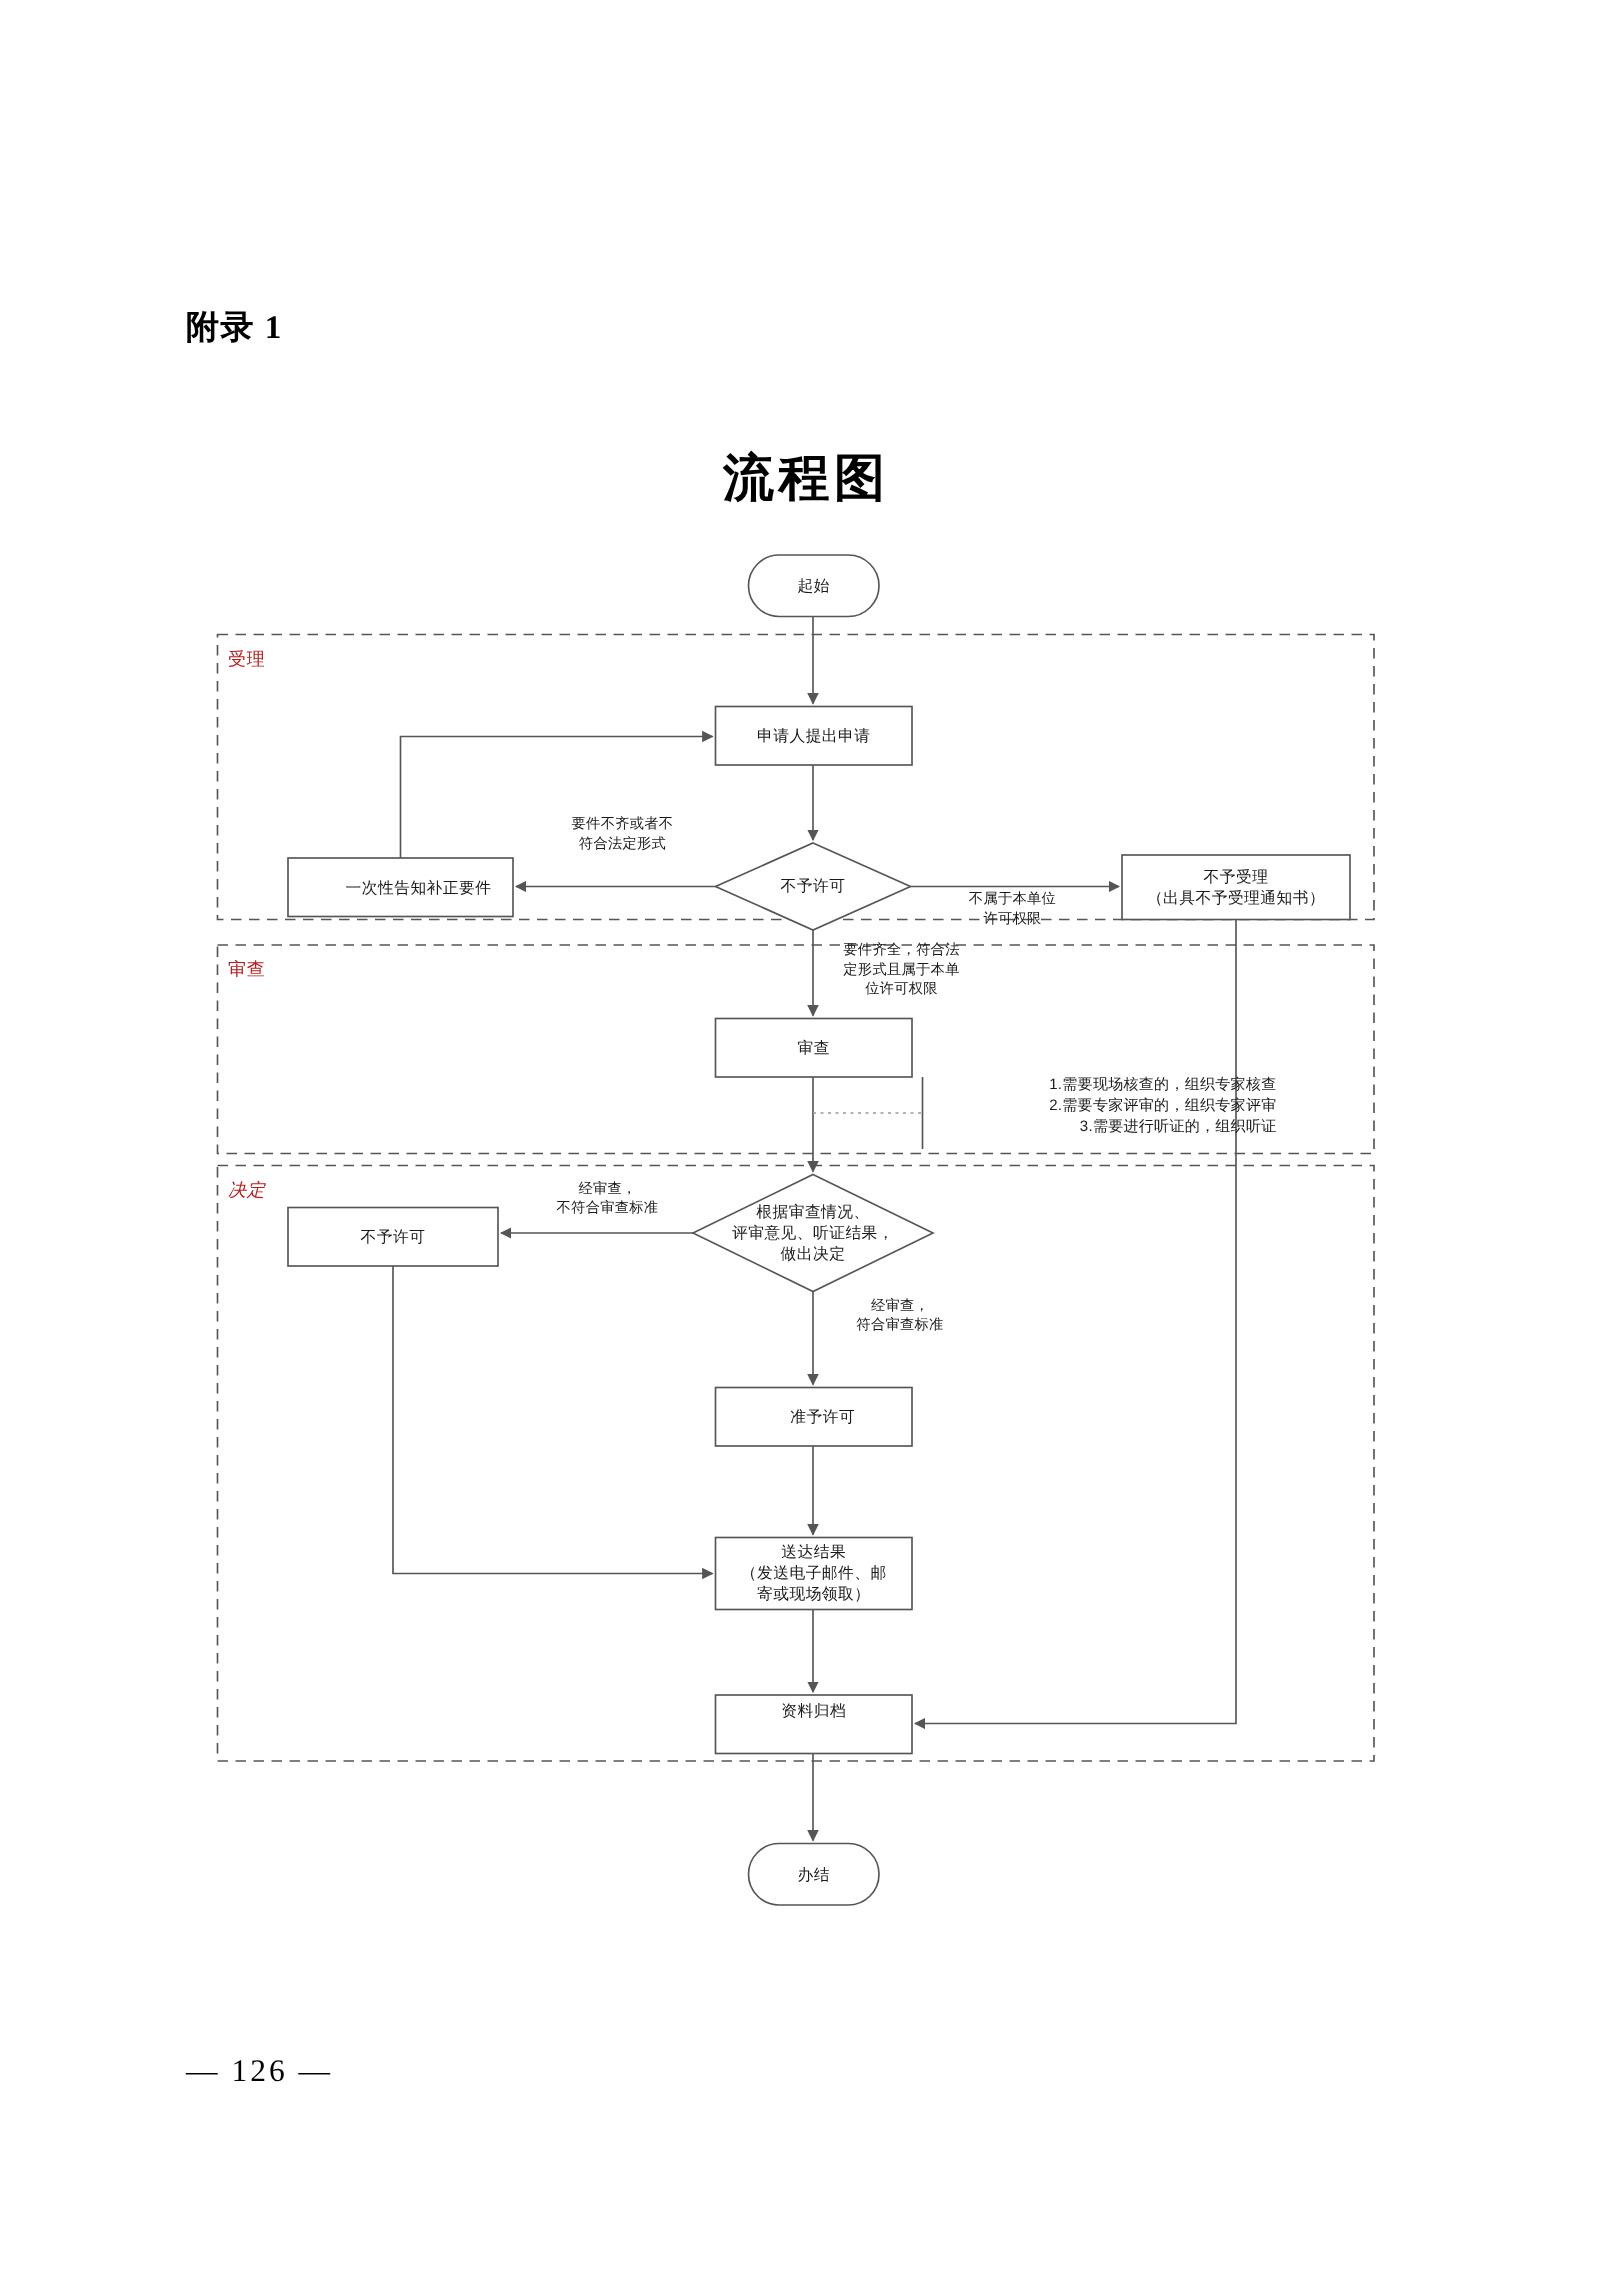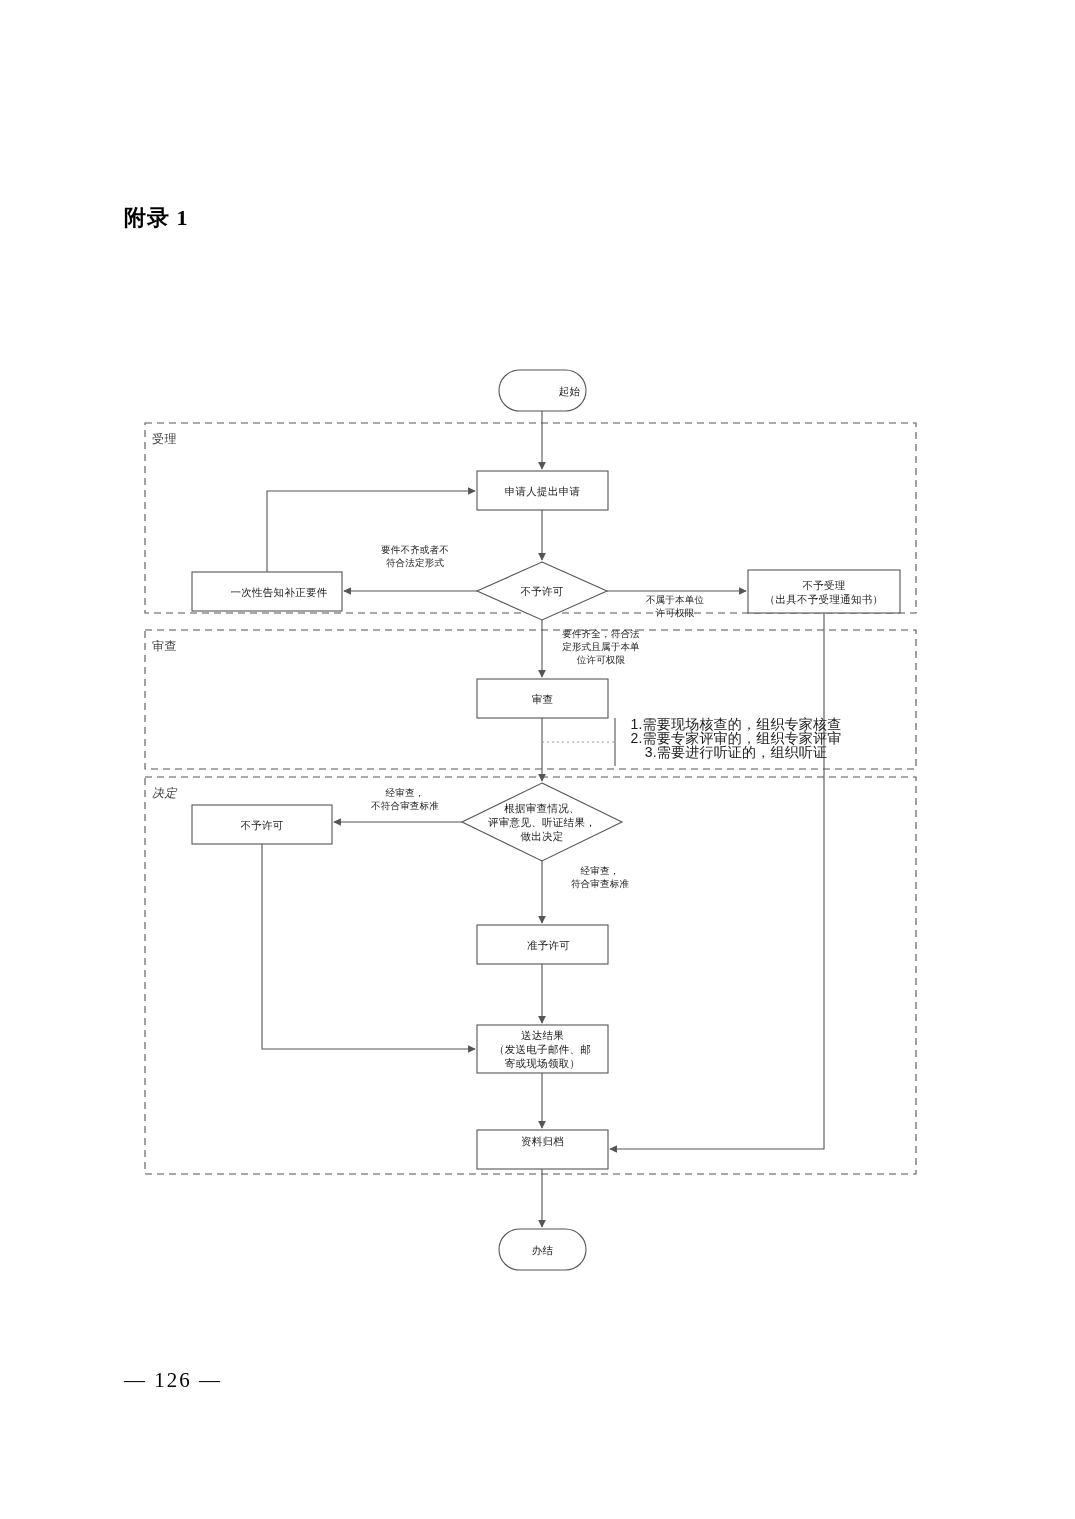--- a/index.html
+++ b/index.html
@@ -72,39 +72,40 @@
     font-size: 9.5px;
     line-height: 13px;
     color: #1a1a1a;
     white-space: pre-line;
     text-align: center;
     letter-spacing: 0.2px;
   }
   .group-label {
     position: absolute;
     font-size: 12px;
-    color: #404040;
+    color: #b91c1c;
     letter-spacing: 0.5px;
   }
   .note-text {
     position: absolute;
-    font-size: 14px;
+    font-size: 10px;
     line-height: 14px;
     color: #1a1a1a;
     white-space: pre-line;
-    text-align: center;
+    text-align: right;
     letter-spacing: 0.2px;
   }
 </style>
 </head>
 <body>
 
 <div id="page">
 
   <div class="appendix-label">附录 1</div>
+  <div class="doc-title">流程图</div>
 
   <svg id="flow" viewBox="0 0 1075 1519">
     <defs>
       <marker id="arrow" viewBox="0 0 10 10" refX="9" refY="5" markerWidth="7" markerHeight="7" orient="auto-start-reverse">
         <path d="M 0 0 L 10 5 L 0 10 z" fill="#555"></path>
       </marker>
     </defs>
 
     <rect x="145" y="423" width="771" height="190" fill="none" stroke="#555" stroke-width="1.1" stroke-dasharray="7 5"></rect>
     <rect x="145" y="630" width="771" height="139" fill="none" stroke="#555" stroke-width="1.1" stroke-dasharray="7 5"></rect>
@@ -163,21 +164,21 @@
 
     <path d="M542,1073 L542,1128" fill="none" stroke="#555" stroke-width="1.1" marker-end="url(#arrow)"></path>
 
     <path d="M542,1169 L542,1227" fill="none" stroke="#555" stroke-width="1.1" marker-end="url(#arrow)"></path>
   </svg>
 
   <div class="group-label" style="left:152px; top:431px;">受理</div>
   <div class="group-label" style="left:152px; top:638px;">审查</div>
   <div class="group-label" style="left:152px; top:785px;font-style:italic;">决定</div>
 
-  <div class="node-text" style="left:526px; top:370px; width:87px; height:41px;">起始</div>
+  <div class="node-text" style="left:499px; top:370px; width:87px; height:41px;">起始</div>
   <div class="node-text" style="left:477px; top:471px; width:131px; height:39px;">申请人提出申请</div>
   <div class="node-text" style="left:492px; top:571px; width:100px; height:40px;">不予许可</div>
   <div class="node-text" style="left:192px; top:572px; width:150px; height:39px;padding-left:12px;">一次性告知补正要件</div>
   <div class="node-text" style="left:748px; top:570px; width:152px; height:43px;">不予受理
 （出具不予受理通知书）</div>
   <div class="node-text" style="left:477px; top:679px; width:131px; height:39px;">审查</div>
   <div class="node-text" style="left:472px; top:787px; width:140px; height:70px;">根据审查情况、
 评审意见、听证结果，
 做出决定</div>
   <div class="node-text" style="left:192px; top:805px; width:140px; height:39px;">不予许可</div>

